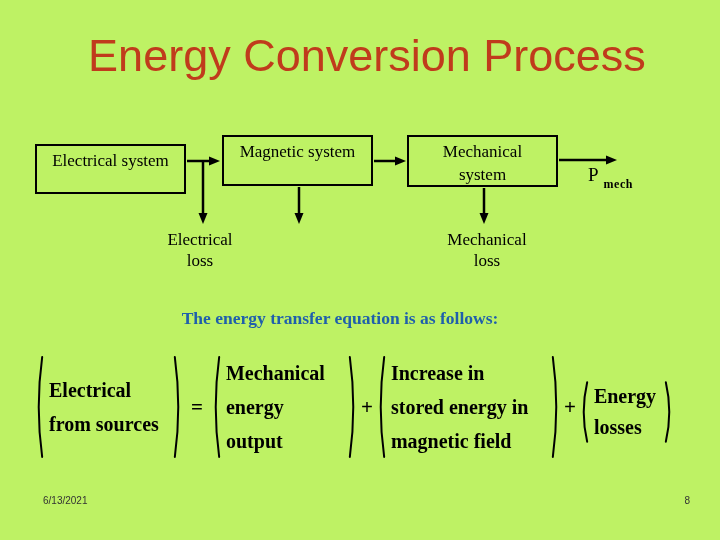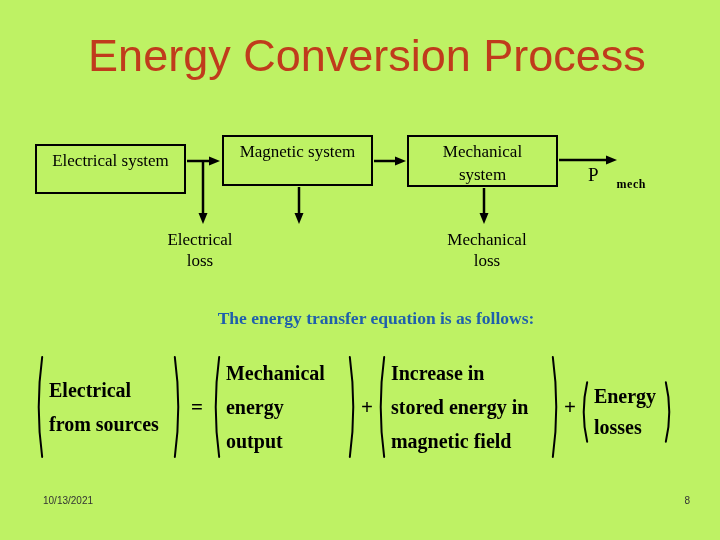--- a/index.html
+++ b/index.html
@@ -20,24 +20,24 @@
   .box2{left:222px;top:135px;width:151px;height:51px;}
   .box3{left:407px;top:135px;width:151px;height:52px;padding-top:3px;line-height:23px;}
   .arrows{position:absolute;left:0;top:0;width:720px;height:540px;pointer-events:none;}
   .arrows path{stroke:#000;stroke-width:2.5;fill:none;}
   .arrows polygon{fill:#000;stroke:none;}
   .loss{position:absolute;text-align:center;font-size:17px;line-height:21px;}
   .loss1{left:140px;top:229px;width:120px;}
   .loss2{left:245px;top:229px;width:120px;}
   .loss3{left:426px;top:229px;width:122px;}
   .pmech{position:absolute;left:588px;top:164px;font-size:19px;}
-  .pmech .sub{font-size:12px;font-weight:bold;position:relative;top:7px;margin-left:18px;letter-spacing:0.5px;}
+  .pmech .sub{font-size:12px;font-weight:bold;position:relative;top:7px;margin-left:5px;letter-spacing:0.5px;}
   .intro{
     position:absolute;left:0;top:308px;width:680px;text-align:center;
-    font-size:17.5px;font-weight:bold;color:#1F5FAC;margin-left:36px;
+    font-size:17.5px;font-weight:bold;color:#1F5FAC;
   }
   .equation{
     position:absolute;left:33px;top:354px;height:106px;
     display:flex;align-items:center;font-weight:bold;
   }
   .term{display:flex;align-items:center;}
   .paren{width:11px;display:block;}
   .t1 .paren,.t2 .paren,.t3 .paren{height:104px;}
   .t4 .paren{height:62px;}
   .t4{margin-top:9px;}
@@ -174,16 +174,16 @@
         <div>Energy</div>
         <div>losses</div>
       </div>
       <svg class="paren" viewBox="0 0 12 100" preserveAspectRatio="none">
           <path d="M2 2 Q 9.5 50 2 98" fill="none" stroke="#000" stroke-width="2" vector-effect="non-scaling-stroke" stroke-linecap="round"></path>
         </svg>
     </div>
 
   </div>
 
-  <div class="footer-date">10/13/2021</div>
+  <div class="footer-date">6/13/2021</div>
   <div class="footer-page">8</div>
 
 </div>
 
 </body></html>

